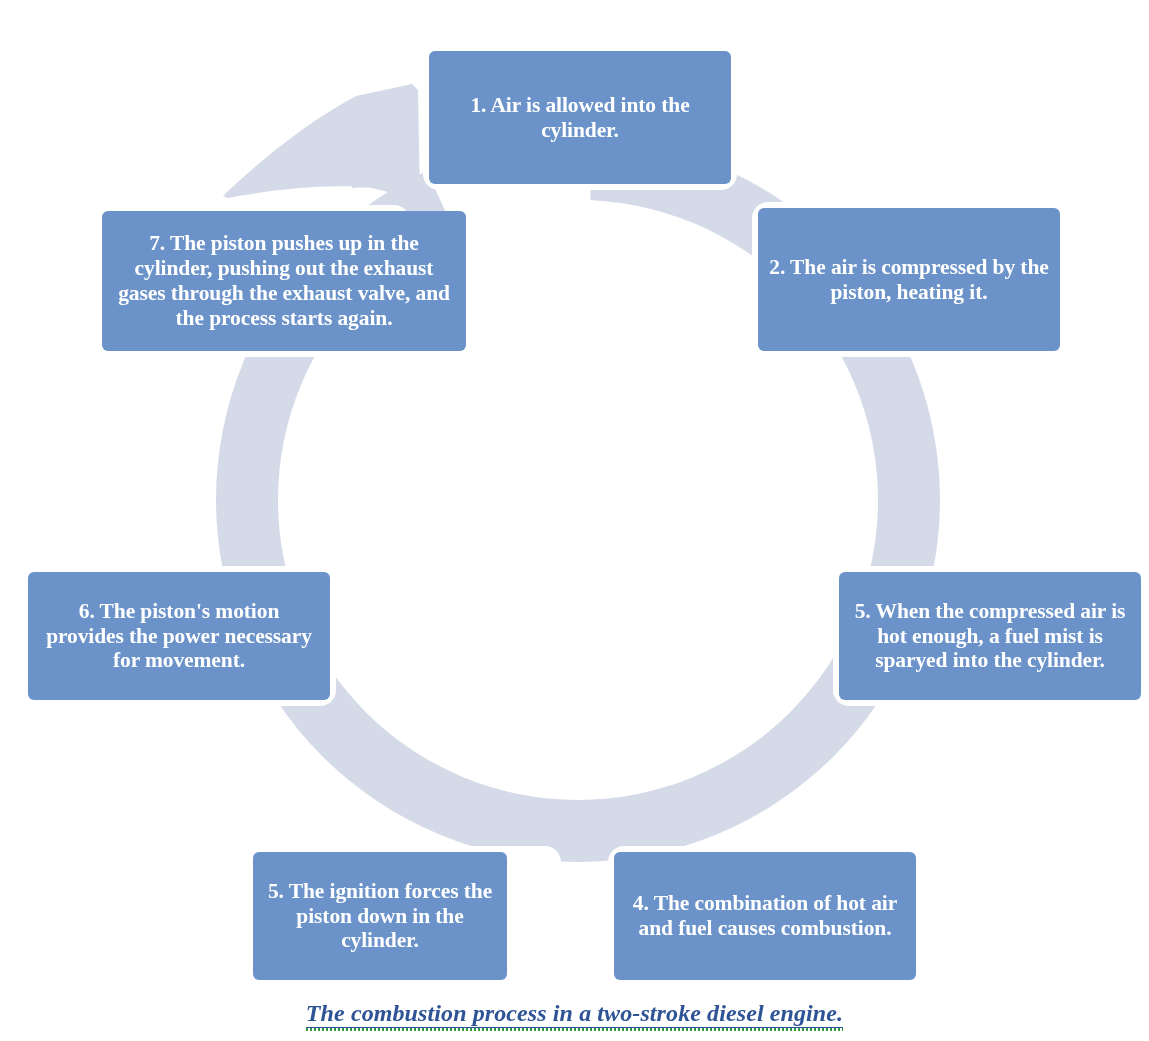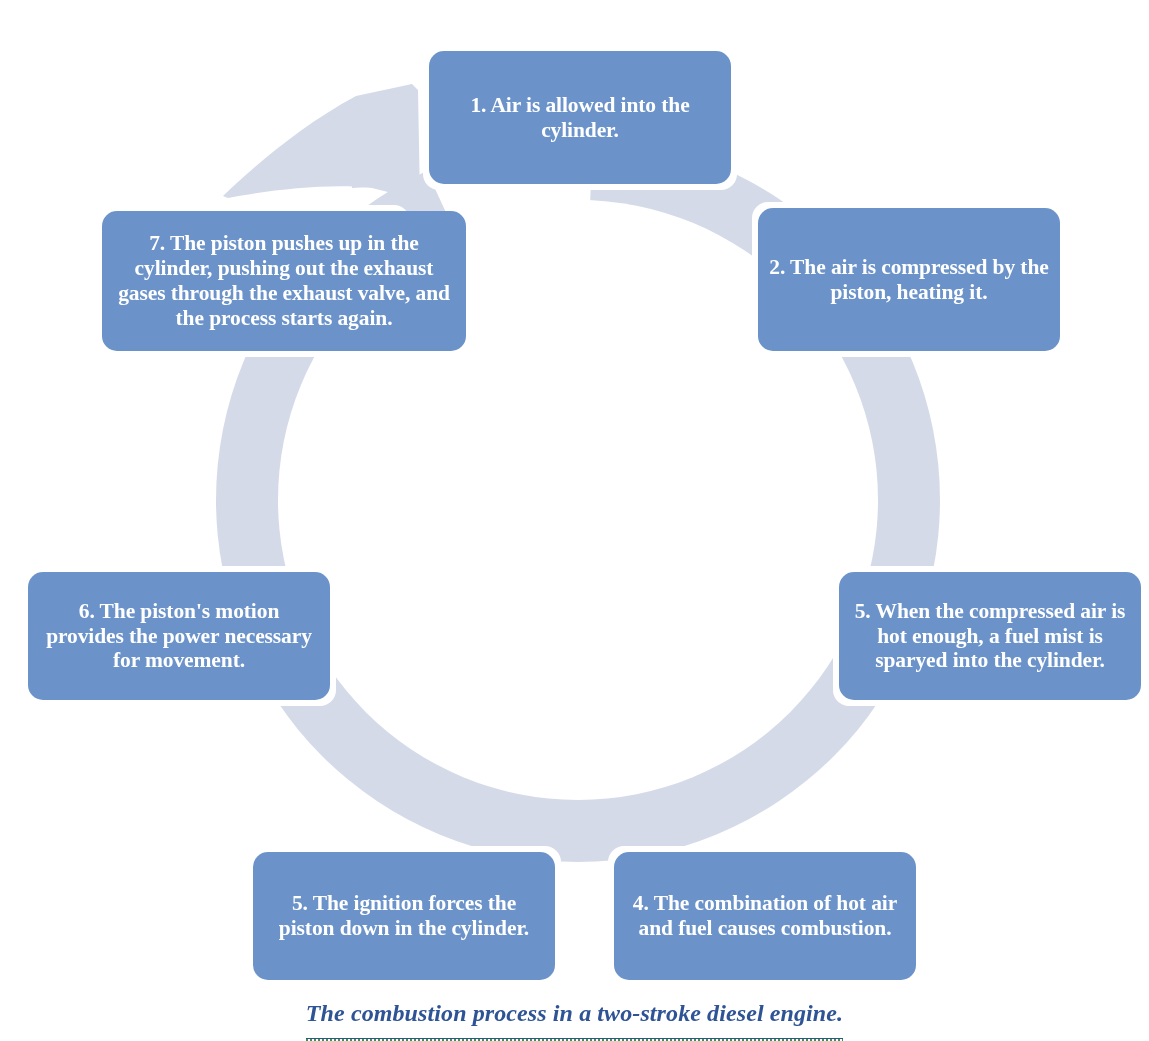--- a/index.html
+++ b/index.html
@@ -23,21 +23,21 @@
     left: 0;
     top: 0;
     width: 1149px;
     height: 1041px;
     pointer-events: none;
   }
   .cycle-box {
     position: absolute;
     box-sizing: border-box;
     background: #6b93c9;
-    border-radius: 15px;
+    border-radius: 6px;
     color: #ffffff;
     font-family: "Liberation Serif", "DejaVu Serif", serif;
     font-weight: bold;
     font-size: 21.5px;
     line-height: 1.16;
     text-align: center;
     display: flex;
     align-items: center;
     justify-content: center;
     padding: 12px 10px;
@@ -57,21 +57,21 @@
     font-family: "Liberation Serif", "DejaVu Serif", serif;
     font-style: italic;
     font-weight: bold;
     font-size: 24px;
     color: #2f5496;
     letter-spacing: 0.1px;
   }
   #caption .cap-text {
     position: relative;
     display: inline-block;
-    padding-bottom: 11px;
+    padding-bottom: 0;
     border-bottom: 1.5px solid #2f5496;
   }
   #caption .cap-text::after {
     content: "";
     position: absolute;
     left: 0;
     right: 0;
     bottom: -4px;
     height: 3px;
     background-image: linear-gradient(
@@ -145,21 +145,21 @@
   </div>
 
   <div class="cycle-box" style="left:839px; top:572px; width:302px; height:128px;">
     <span>5. When the compressed air is hot enough, a fuel mist is sparyed into the cylinder.</span>
   </div>
 
   <div class="cycle-box" style="left:614px; top:852px; width:302px; height:128px;">
     <span>4. The combination of hot air and fuel causes combustion.</span>
   </div>
 
-  <div class="cycle-box" style="left:253px; top:852px; width:302px; height:128px;">
+  <div class="cycle-box" style="left:253px; top:852px; width:254px; height:128px;">
     <span>5. The ignition forces the piston down in the cylinder.</span>
   </div>
 
   <div class="cycle-box" style="left:28px; top:572px; width:302px; height:128px;">
     <span>6. The piston's motion provides the power necessary for movement.</span>
   </div>
 
   <div class="cycle-box" style="left:102px; top:211px; width:364px; height:140px;">
     <span>7. The piston pushes up in the cylinder, pushing out the exhaust gases through the exhaust valve, and the process starts again.</span>
   </div>

